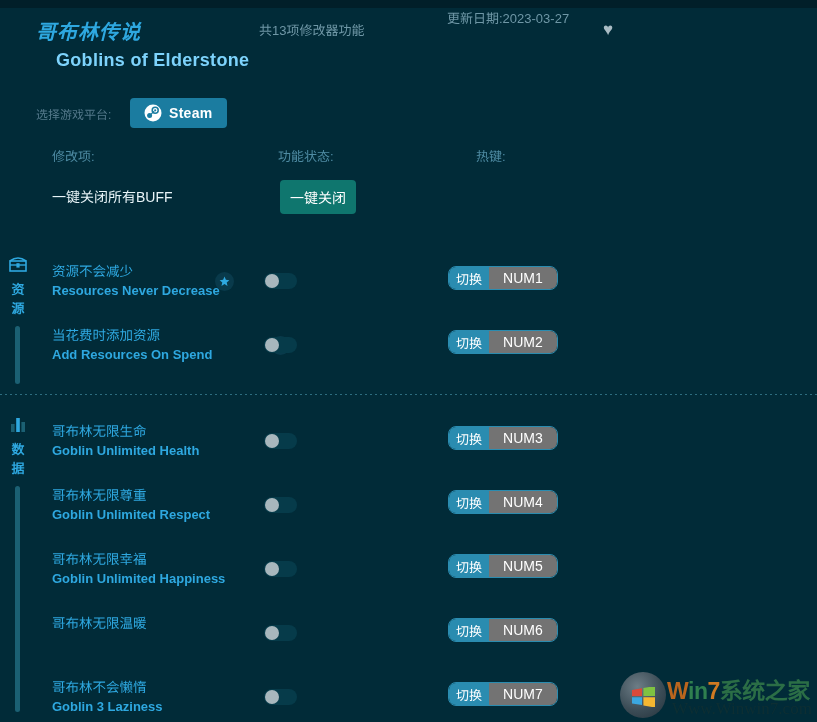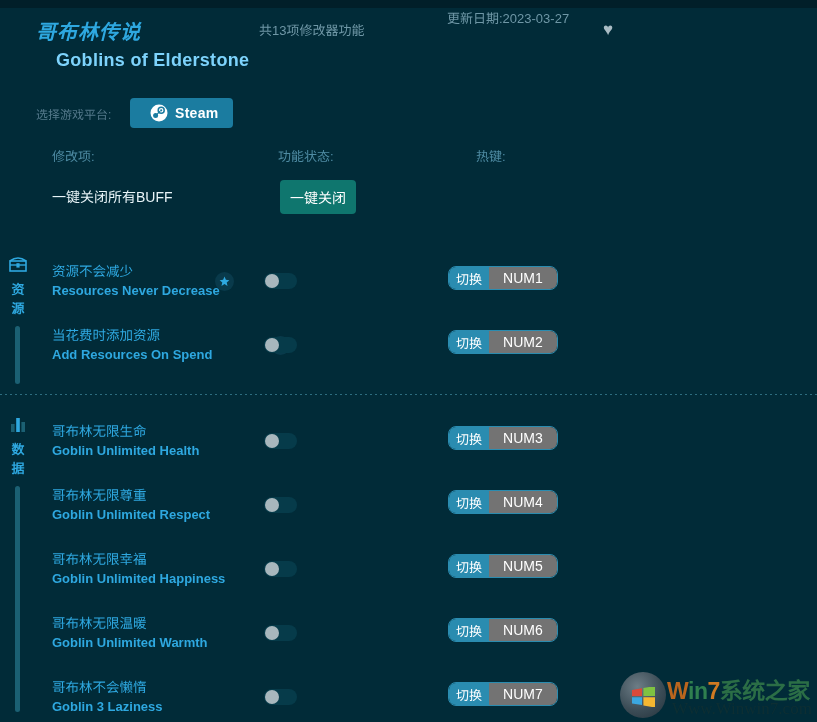--- a/index.html
+++ b/index.html
@@ -97,21 +97,21 @@
     left: 36px; top: 7px;
     font-size: 12px;
     color: #53788a;
     white-space: nowrap;
   }
 
   .steam-btn {
     position: absolute;
     left: 130px; top: 0;
     height: 30px;
-    padding: 0 14px 0 20px;
+    padding: 0 14px 0 14px;
     background: #1b7ca0;
     border: none;
     border-radius: 4px;
     display: flex;
     align-items: center;
     gap: 7px;
     cursor: pointer;
   }
   .steam-logo { width: 18px; height: 18px; display:block; }
   .steam-txt {
@@ -466,21 +466,20 @@
           <div class="knob"></div>
         </div>
         <div class="hotkey">
           <span class="hk-act">切换</span>
           <span class="hk-key">NUM5</span>
         </div>
       </div>
       <div class="row" style="top: 206px;">
         <div class="row-names">
           <div class="nm-cn">哥布林无限温暖</div>
-          <div class="nm-en">Goblin Unlimited Warmth</div>
         </div>
         <div class="toggle">
           <div class="knob"></div>
         </div>
         <div class="hotkey">
           <span class="hk-act">切换</span>
           <span class="hk-key">NUM6</span>
         </div>
       </div>
       <div class="row" style="top: 270px;">

